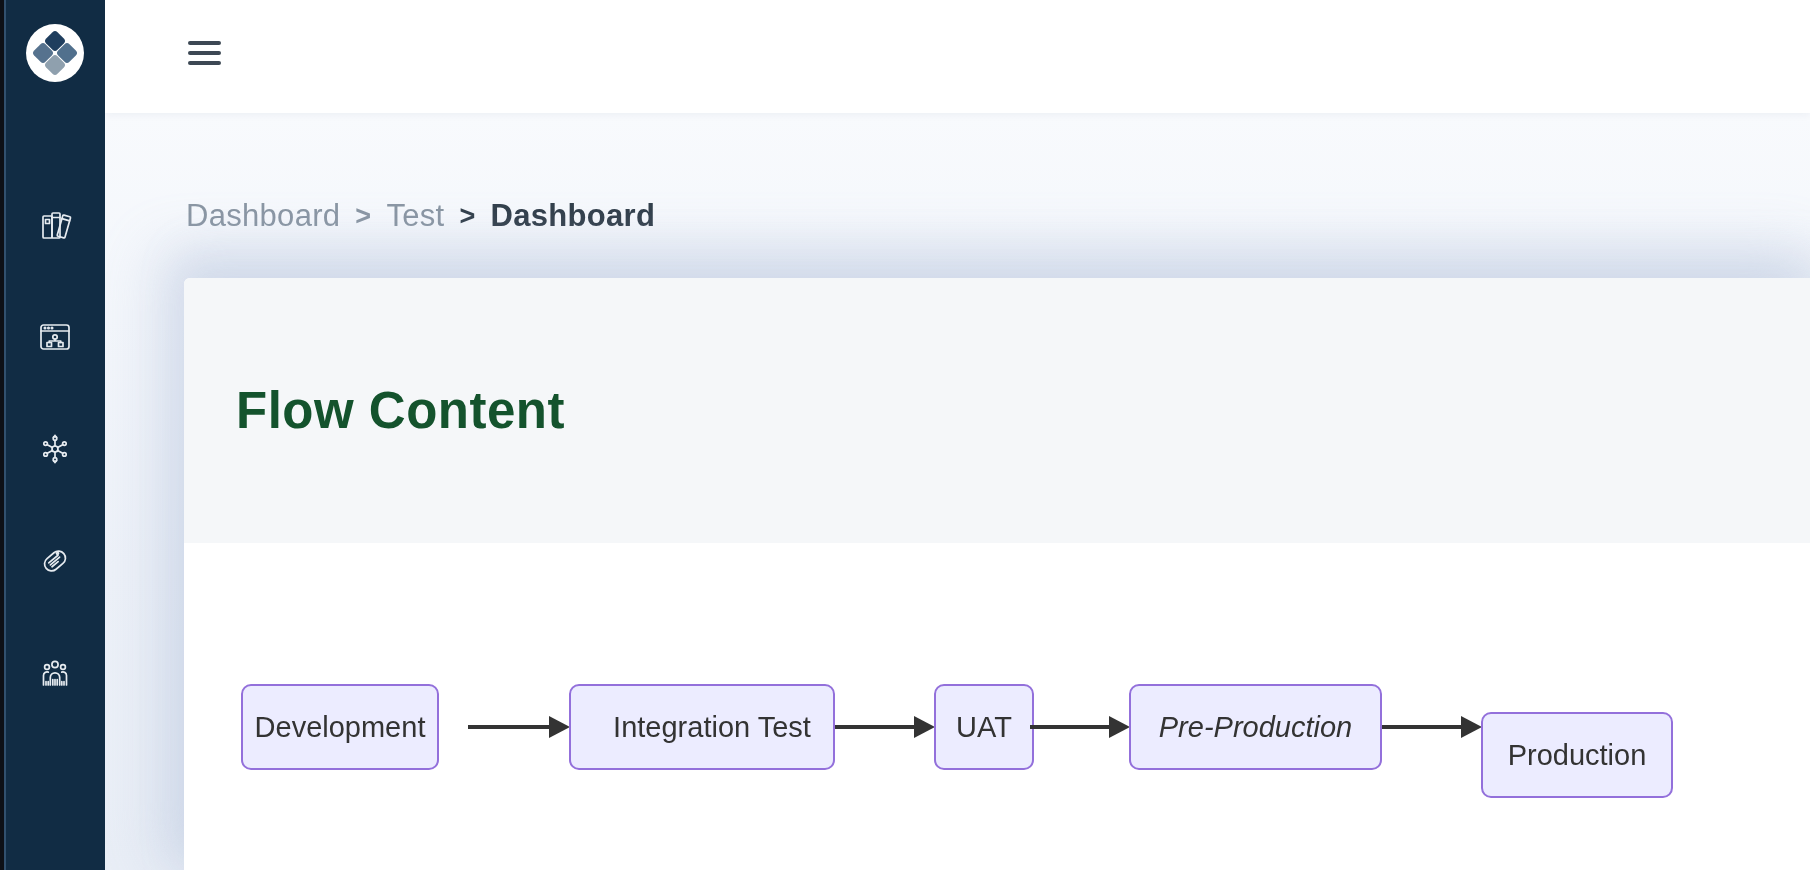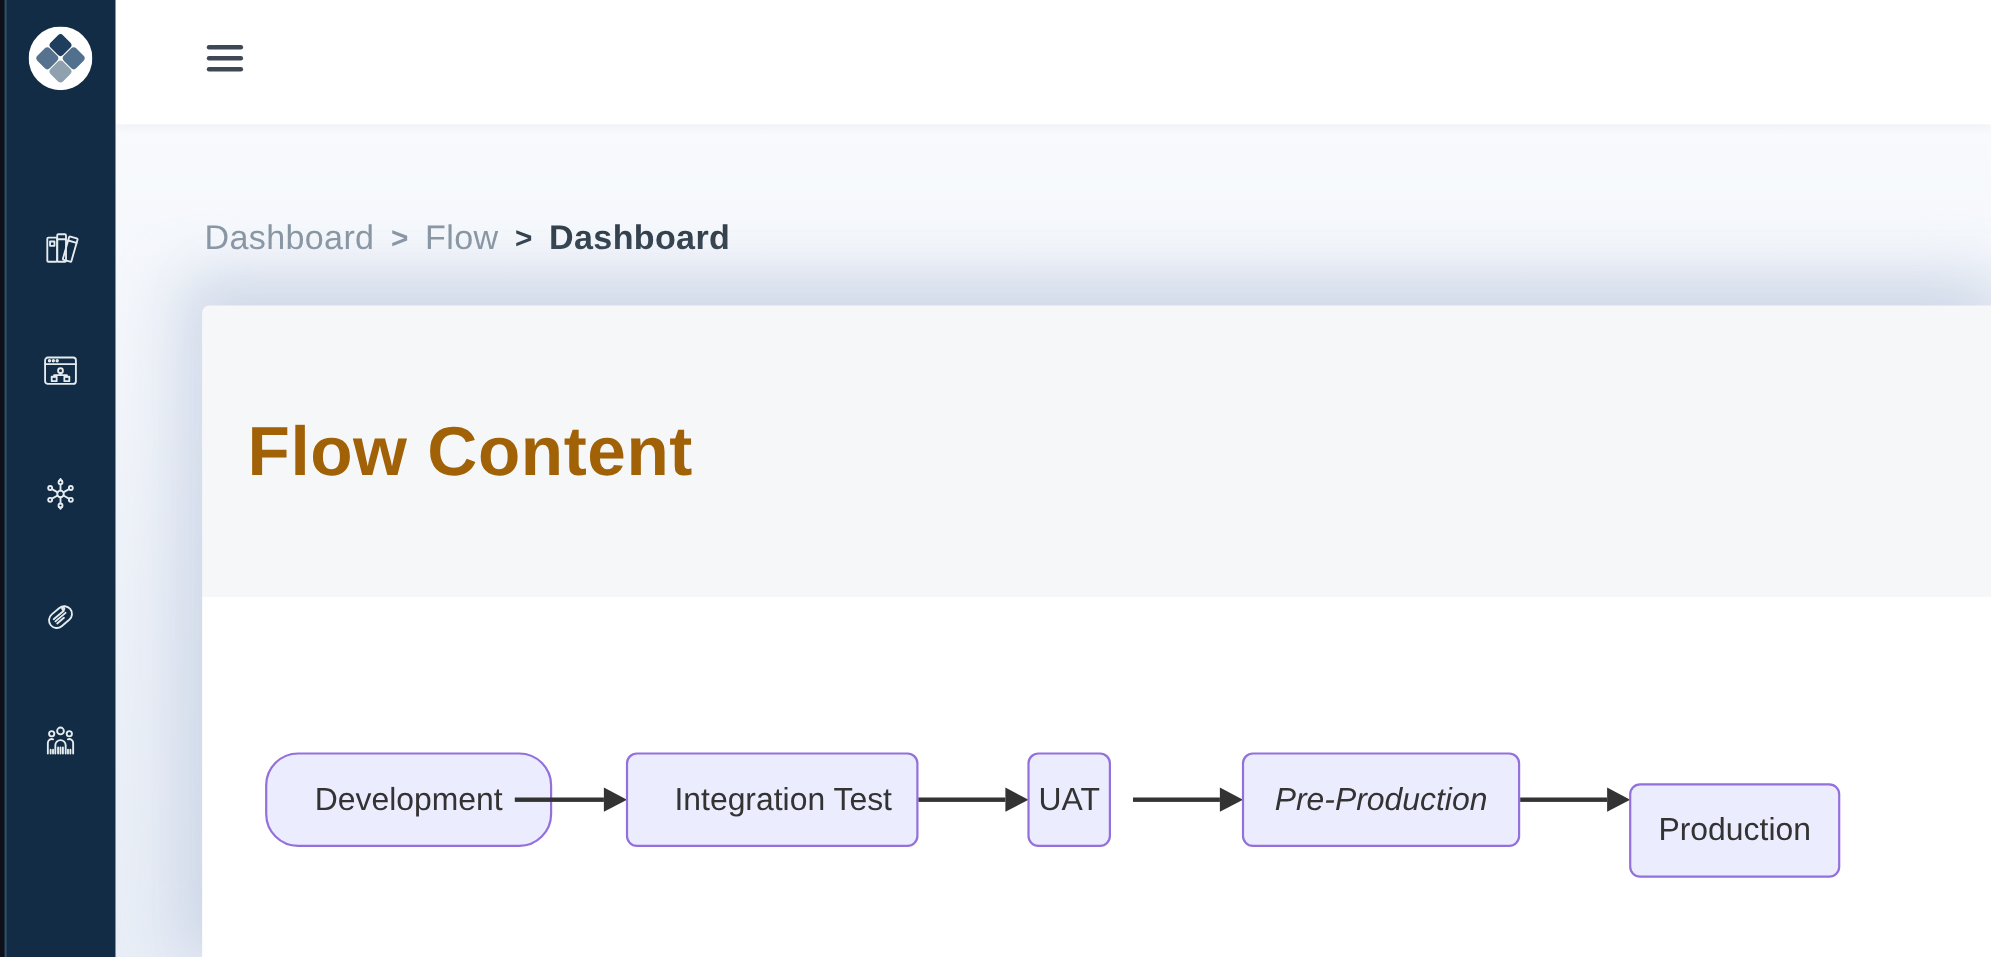--- a/index.html
+++ b/index.html
@@ -32,29 +32,29 @@
   .crumb-sep{color:#8a96a3;font-weight:600;font-size:27px;}
   .crumb-sep.dark{color:#323f4b;font-weight:800;}
   .crumb-current{color:#323f4b;font-weight:700;}
 
   
   .card{position:absolute;left:79px;top:165px;right:-24px;bottom:-24px;background:#fff;
         border-top-left-radius:6px;
         box-shadow:-28px -28px 55px rgba(165,182,212,0.30), 0 -24px 45px rgba(165,182,212,0.22);}
   .card-header{height:265px;background:#f5f7f9;border-top-left-radius:6px;
                display:flex;align-items:center;padding-left:41px;box-sizing:border-box;}
-  .page-title{margin:0;font-size:63px;font-weight:800;color:#a16207;letter-spacing:0.5px;}
+  .page-title{margin:11px;font-size:51px;font-weight:800;color:#14532d;letter-spacing:0.5px;}
   .card-body{position:relative;height:calc(100% - 265px);background:#fff;}
 
   
   .flow-node{position:absolute;top:141px;height:86px;box-sizing:border-box;
              background:#ECECFF;border:2px solid #9370DB;border-radius:10px;
              display:flex;align-items:center;justify-content:center;
              font-size:29px;color:#333333;font-family:"Liberation Sans",sans-serif;white-space:nowrap;}
-  .n1{left:57px;width:261px;border-radius:30px;} .n2{left:385px;width:266px;padding-left:20px;} .n3{left:750px;width:76px;}
+  .n1{left:57px;width:198px;} .n2{left:385px;width:266px;padding-left:20px;} .n3{left:750px;width:100px;}
   .n4{left:945px;width:253px;font-style:italic;} .n5{left:1297px;width:192px;margin-top:28px;}
   .flow-arrow{position:absolute;top:182px;height:4px;background:#333333;}
   .flow-arrow::after{content:"";position:absolute;right:-21px;top:-9px;width:0;height:0;
                      border-left:21px solid #333333;border-top:11px solid transparent;border-bottom:11px solid transparent;}
   .a1{left:284px;width:81px;} .a2{left:651px;width:79px;} .a3{left:846px;width:79px;} .a4{left:1198px;width:79px;}
 
   .icon-stroke{stroke:#e6ebf0;fill:none;stroke-width:1.7;stroke-linecap:round;stroke-linejoin:round;}
 </style>
 </head>
 <body>
@@ -146,21 +146,21 @@
       <span></span>
       <span></span>
     </button>
   </header>
 
   <main class="main">
 
     <nav class="breadcrumb">
       <a class="crumb">Dashboard</a>
       <span class="crumb-sep">&gt;</span>
-      <a class="crumb">Flow</a>
+      <a class="crumb">Test</a>
       <span class="crumb-sep dark">&gt;</span>
       <span class="crumb-current">Dashboard</span>
     </nav>
 
     <section class="card">
       <div class="card-header">
         <h1 class="page-title">Flow Content</h1>
       </div>
       <div class="card-body">
 

